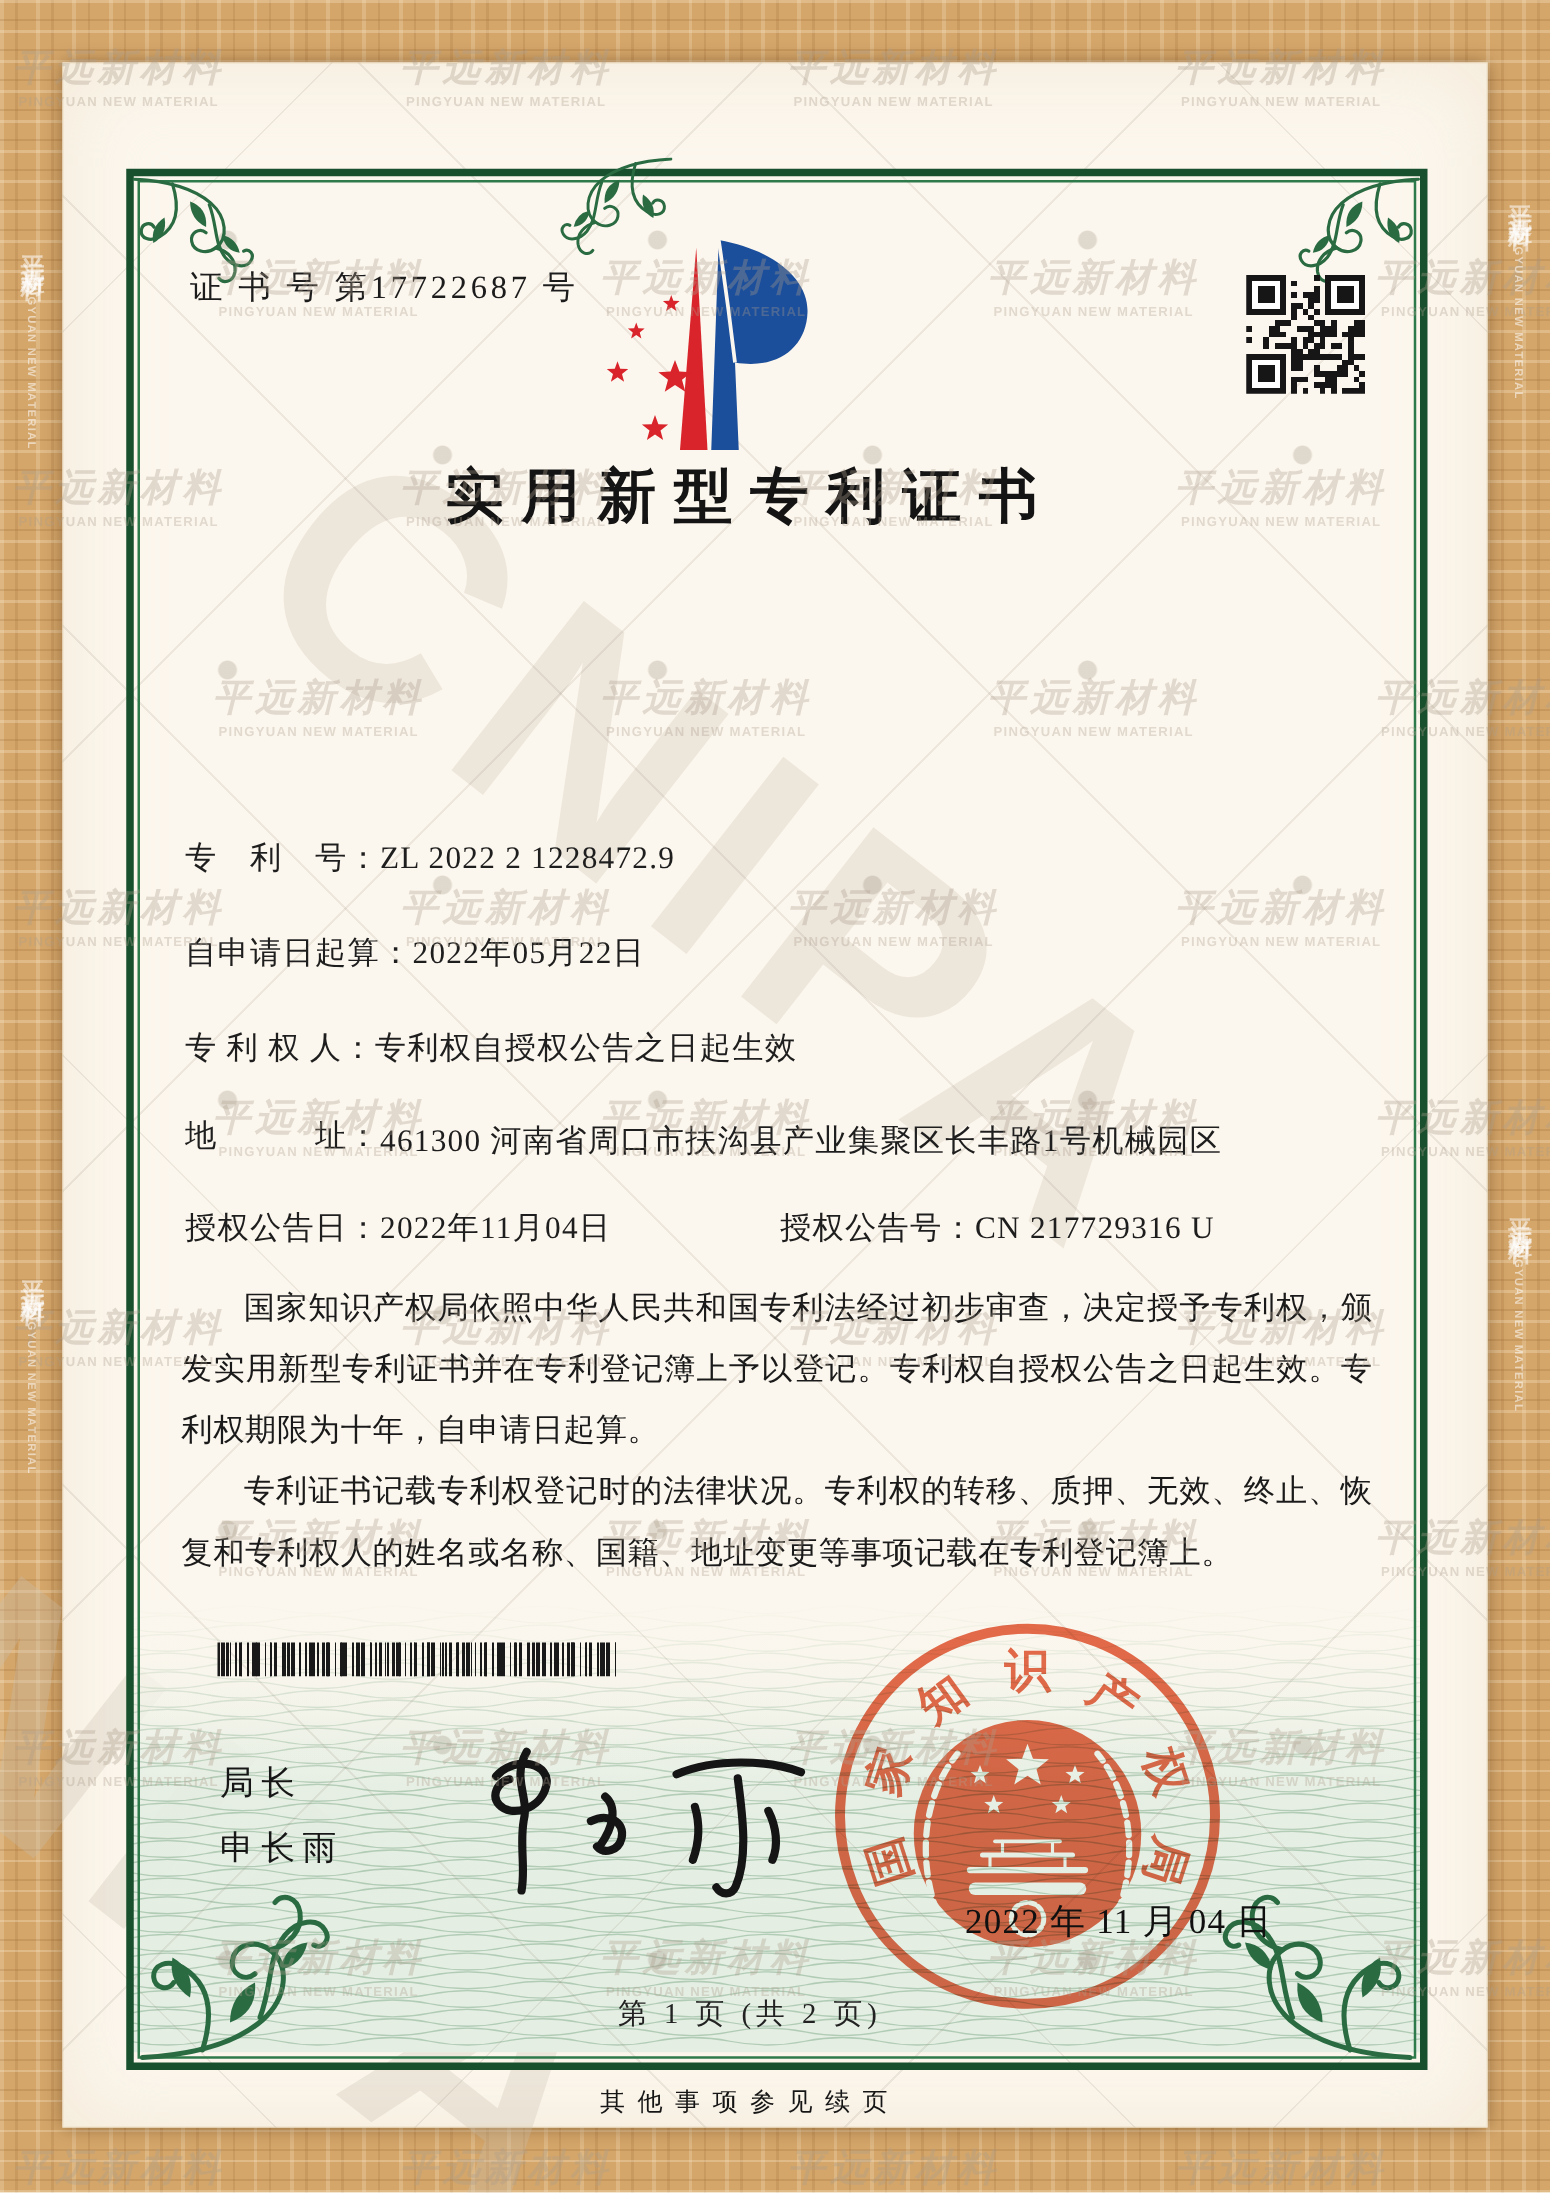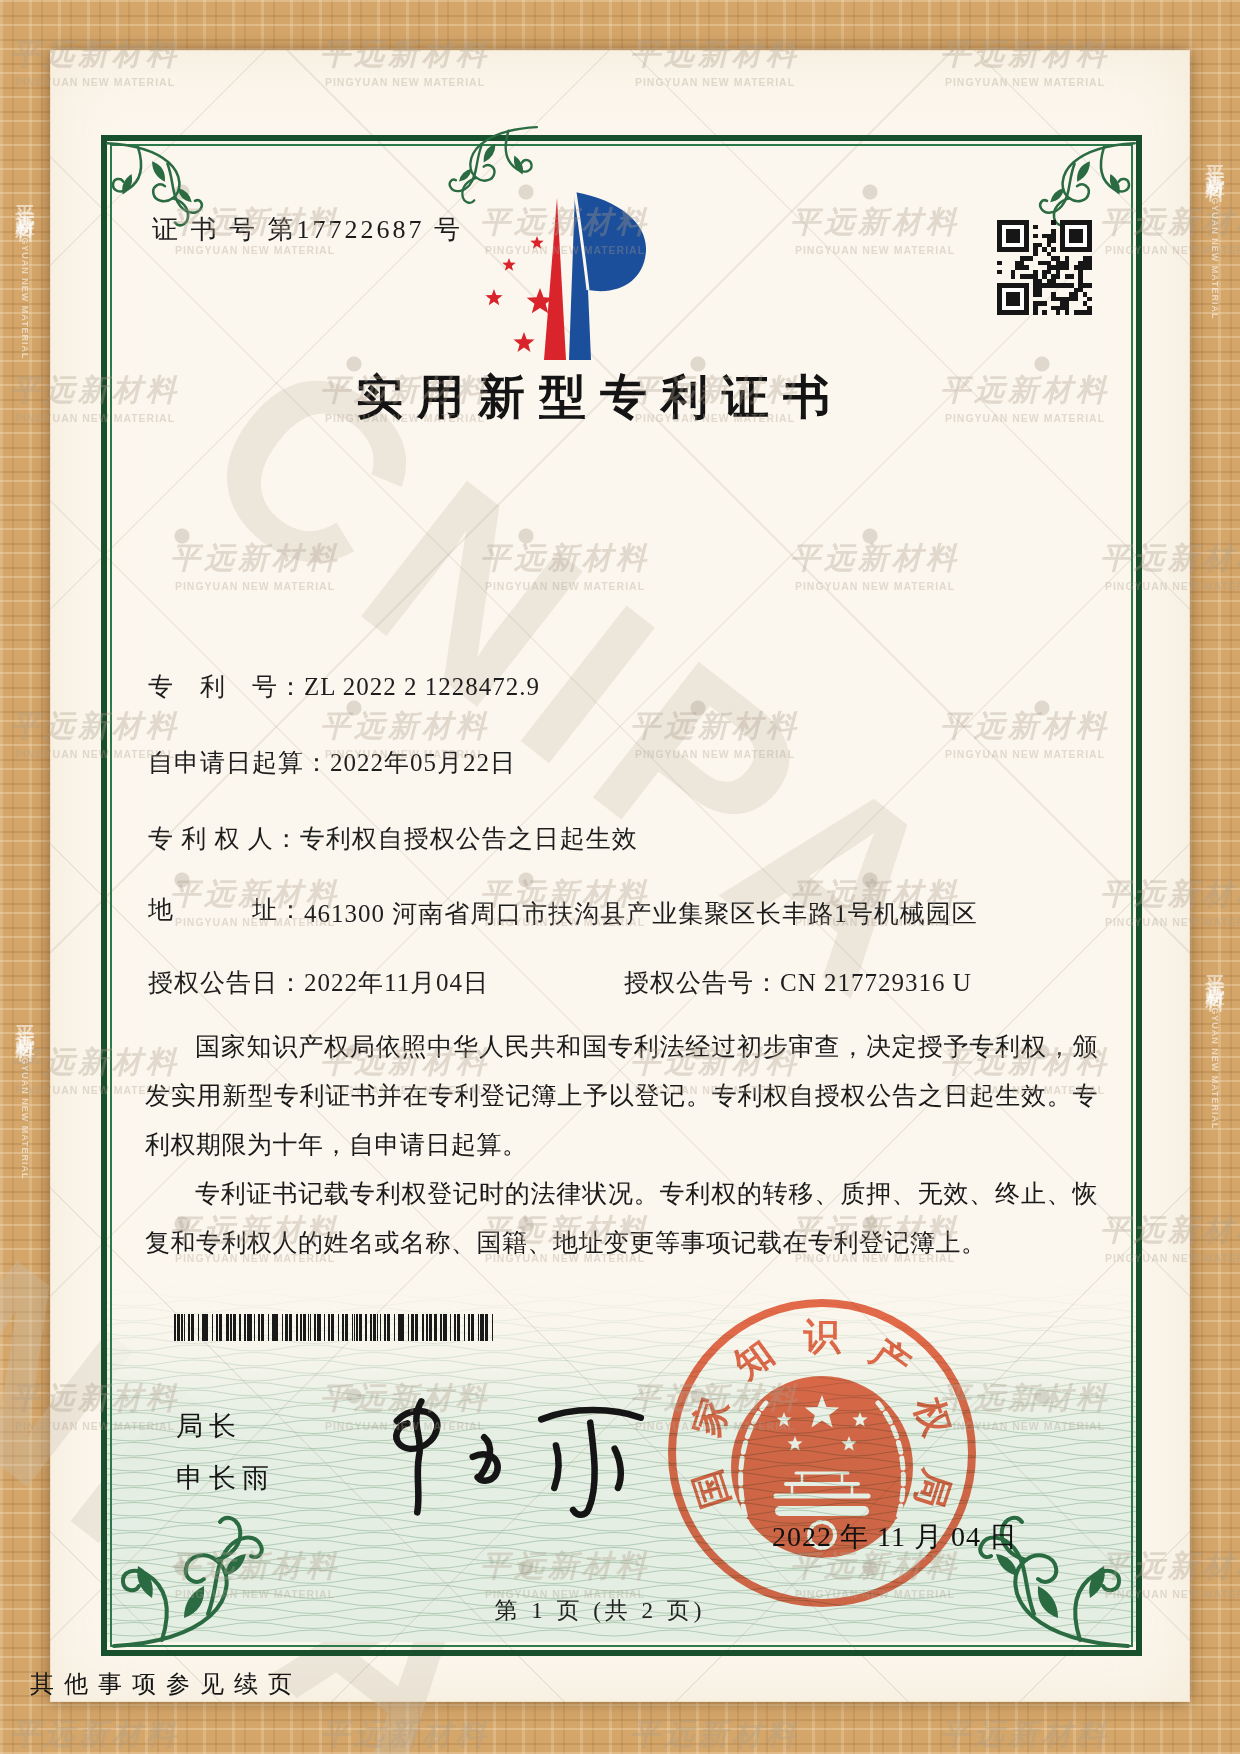--- a/index.html
+++ b/index.html
@@ -53,21 +53,21 @@
       repeating-linear-gradient(90deg,#191919 0 2px,rgba(0,0,0,0) 2px 3px,#191919 3px 6px,rgba(0,0,0,0) 6px 10px,#191919 10px 11px,rgba(0,0,0,0) 11px 14px),
       repeating-linear-gradient(90deg,rgba(0,0,0,0) 0 7px,#191919 7px 9px,rgba(0,0,0,0) 9px 19px,#191919 19px 20px,rgba(0,0,0,0) 20px 23px);}
   .signer{font-family:"Liberation Sans","DejaVu Sans",sans-serif;font-weight:500;font-size:27px;letter-spacing:6px;color:#161616}
   #signer-title{left:176px;top:1408px}
   #signer-name{left:176px;top:1460px}
   .signature{left:352px;top:1376px;width:310px;height:152px}
   .seal{left:650px;top:1287px;width:345px;height:345px;z-index:7;mix-blend-mode:multiply;opacity:.92}
   .seal text{font-size:37px;font-weight:bold;fill:#e4603f;font-family:"Liberation Serif","DejaVu Serif",serif}
   .seal-date{left:772px;top:1518px;font-size:28px;letter-spacing:1px;color:#101010;z-index:8;font-weight:500}
   .page-num{left:30px;width:1140px;top:1595px;text-align:center;font-size:23px;letter-spacing:4px;color:#222}
-  .cont-note{left:30px;width:1140px;top:1668px;text-align:left;font-size:24px;letter-spacing:10px;color:#151515}
+  .cont-note{left:30px;width:1140px;top:1668px;text-align:center;font-size:20px;letter-spacing:10px;color:#151515}
   .wm-layer{position:absolute;inset:0;z-index:9;pointer-events:none}
   .wm-tile{position:absolute;width:250px;text-align:center;color:rgba(172,159,140,.34);font-family:"Liberation Sans","DejaVu Sans",sans-serif}
   .wm-cn{font-size:30px;font-weight:bold;letter-spacing:4px;font-style:italic}
   .wm-en{font-size:10.5px;font-weight:bold;letter-spacing:1px;margin-top:1px}
   .edge-wm{position:absolute;z-index:9;writing-mode:vertical-rl;color:rgba(255,255,255,.55);
     font-family:"Liberation Sans","DejaVu Sans",sans-serif;font-weight:bold;font-size:19px;letter-spacing:4px;pointer-events:none;text-align:center}
   .edge-wm .en{font-size:9px;letter-spacing:1px}
   #ewm1{left:12px;top:190px}#ewm2{left:12px;top:1010px}#ewm3{right:12px;top:150px}#ewm4{right:12px;top:960px}
   .hidden-defs{position:absolute;width:0;height:0;overflow:hidden}
 </style>

